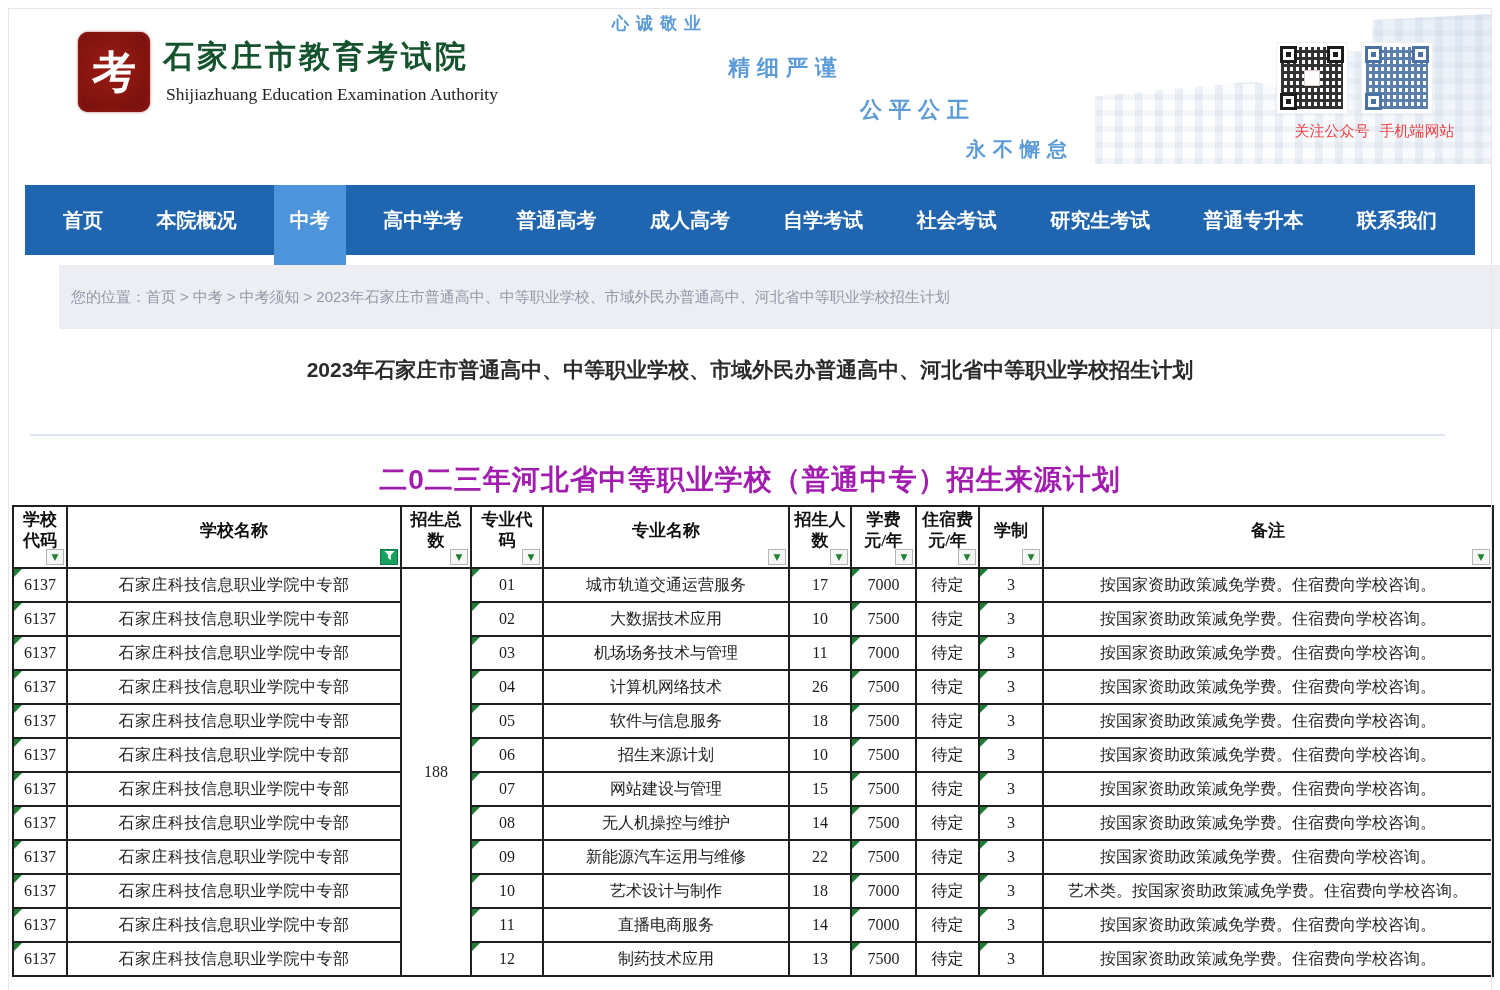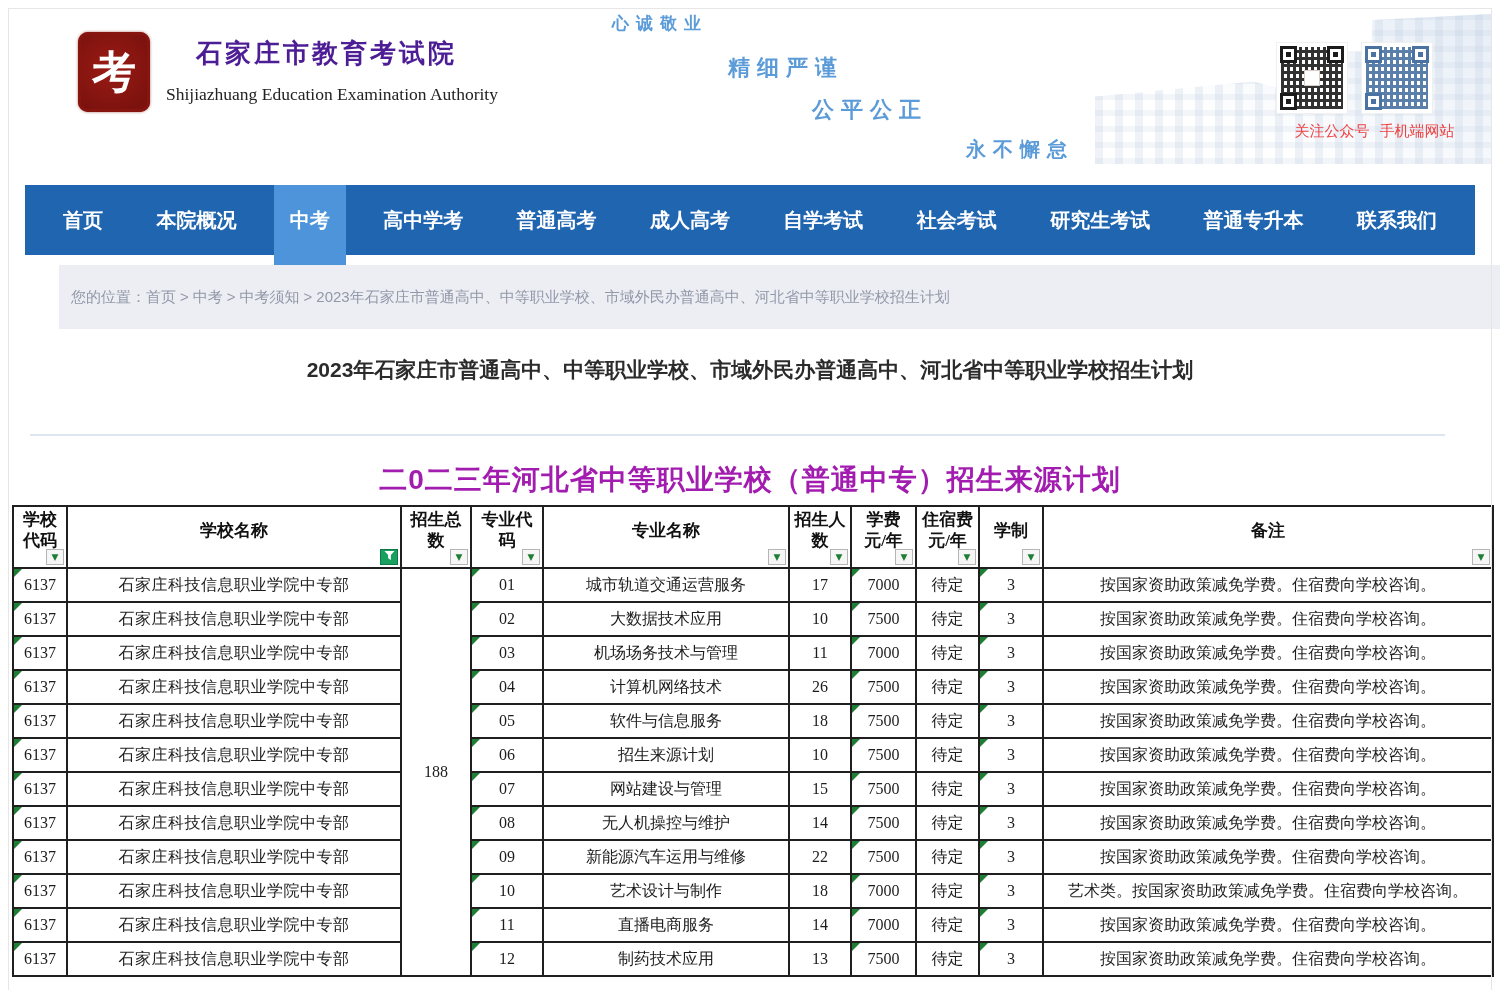--- a/index.html
+++ b/index.html
@@ -10,28 +10,28 @@
            border:1px solid #e6e6e6; border-bottom:none; pointer-events:none; z-index:5; }
 
   
   .seal { position:absolute; left:78px; top:32px; width:72px; height:80px;
           background:radial-gradient(circle at 45% 45%, #9c1b14 0%, #7c120e 75%);
           border-radius:10px; box-shadow:0 0 0 3px #86140f inset, 0 0 3px rgba(120,20,10,.6);
           display:flex; align-items:center; justify-content:center; cursor:pointer; }
   .seal span { color:#fff; font-family:"Liberation Serif","DejaVu Serif",serif;
                font-size:44px; font-weight:900; }
   .site-title { position:absolute; left:163px; top:36px; font-family:"Liberation Serif","DejaVu Serif",serif;
-                font-weight:900; font-size:26px; color:#4c1d95; letter-spacing:3px; white-space:nowrap;margin-left:33px; }
+                font-weight:900; font-size:31px; color:#14532d; letter-spacing:3px; white-space:nowrap; }
   .site-sub { position:absolute; left:166px; top:84px; font-family:"Liberation Serif","DejaVu Serif",serif;
               font-size:17.5px; color:#222; white-space:nowrap; }
   .slogan { position:absolute; color:#5b9bd8; font-weight:bold; white-space:nowrap;
             font-family:Liberation Serif, serif; letter-spacing:7px; }
   .slogan.s0 { left:612px; top:12px;  font-size:17px; }
   .slogan.s1 { left:728px; top:53px;  font-size:22px; }
-  .slogan.s2 { left:812px; top:95px;  font-size:22px; }
+  .slogan.s2 { left:860px; top:95px;  font-size:22px; }
   .slogan.s3 { left:966px; top:136px; font-size:20px; }
   .building { position:absolute; left:1095px; top:14px; width:396px; height:150px; opacity:.55;
       background:
         repeating-linear-gradient(90deg, rgba(120,150,190,.22) 0 8px, rgba(0,0,0,0) 8px 20px),
         repeating-linear-gradient(0deg, rgba(120,150,190,.16) 0 6px, rgba(0,0,0,0) 6px 16px),
         linear-gradient(205deg, rgba(172,196,226,.55), rgba(244,248,252,0) 72%);
       clip-path:polygon(0 55%,40% 45%,55% 55%,55% 25%,70% 25%,70% 4%,100% 0,100% 100%,0 100%); }
   .qr { position:absolute; top:42px; width:72px; height:72px; background:#fff; border:1px solid #f0f0f0; }
   .qr::before { content:''; position:absolute; inset:4px;
       background-image:repeating-linear-gradient(0deg, var(--qc) 0 3px, rgba(0,0,0,0) 3px 7px),

